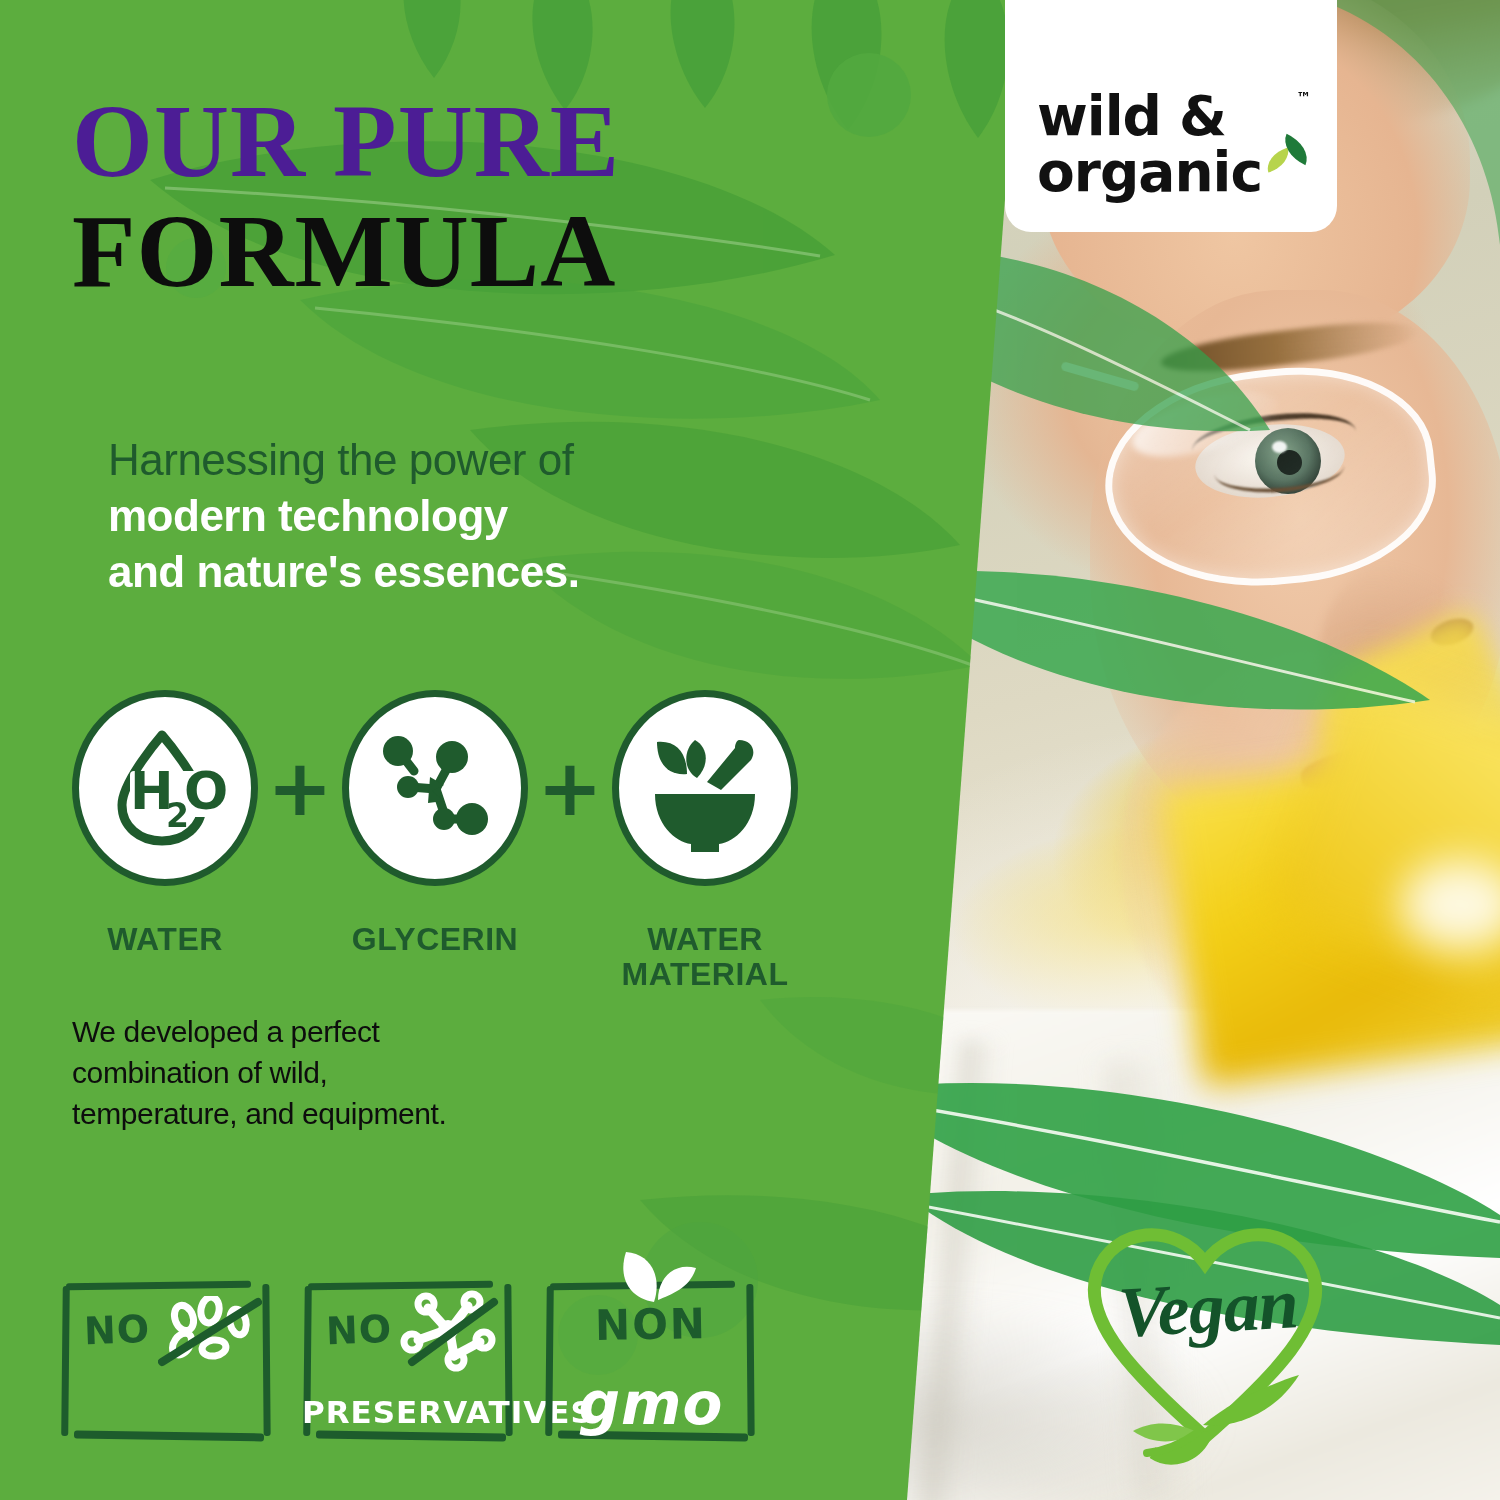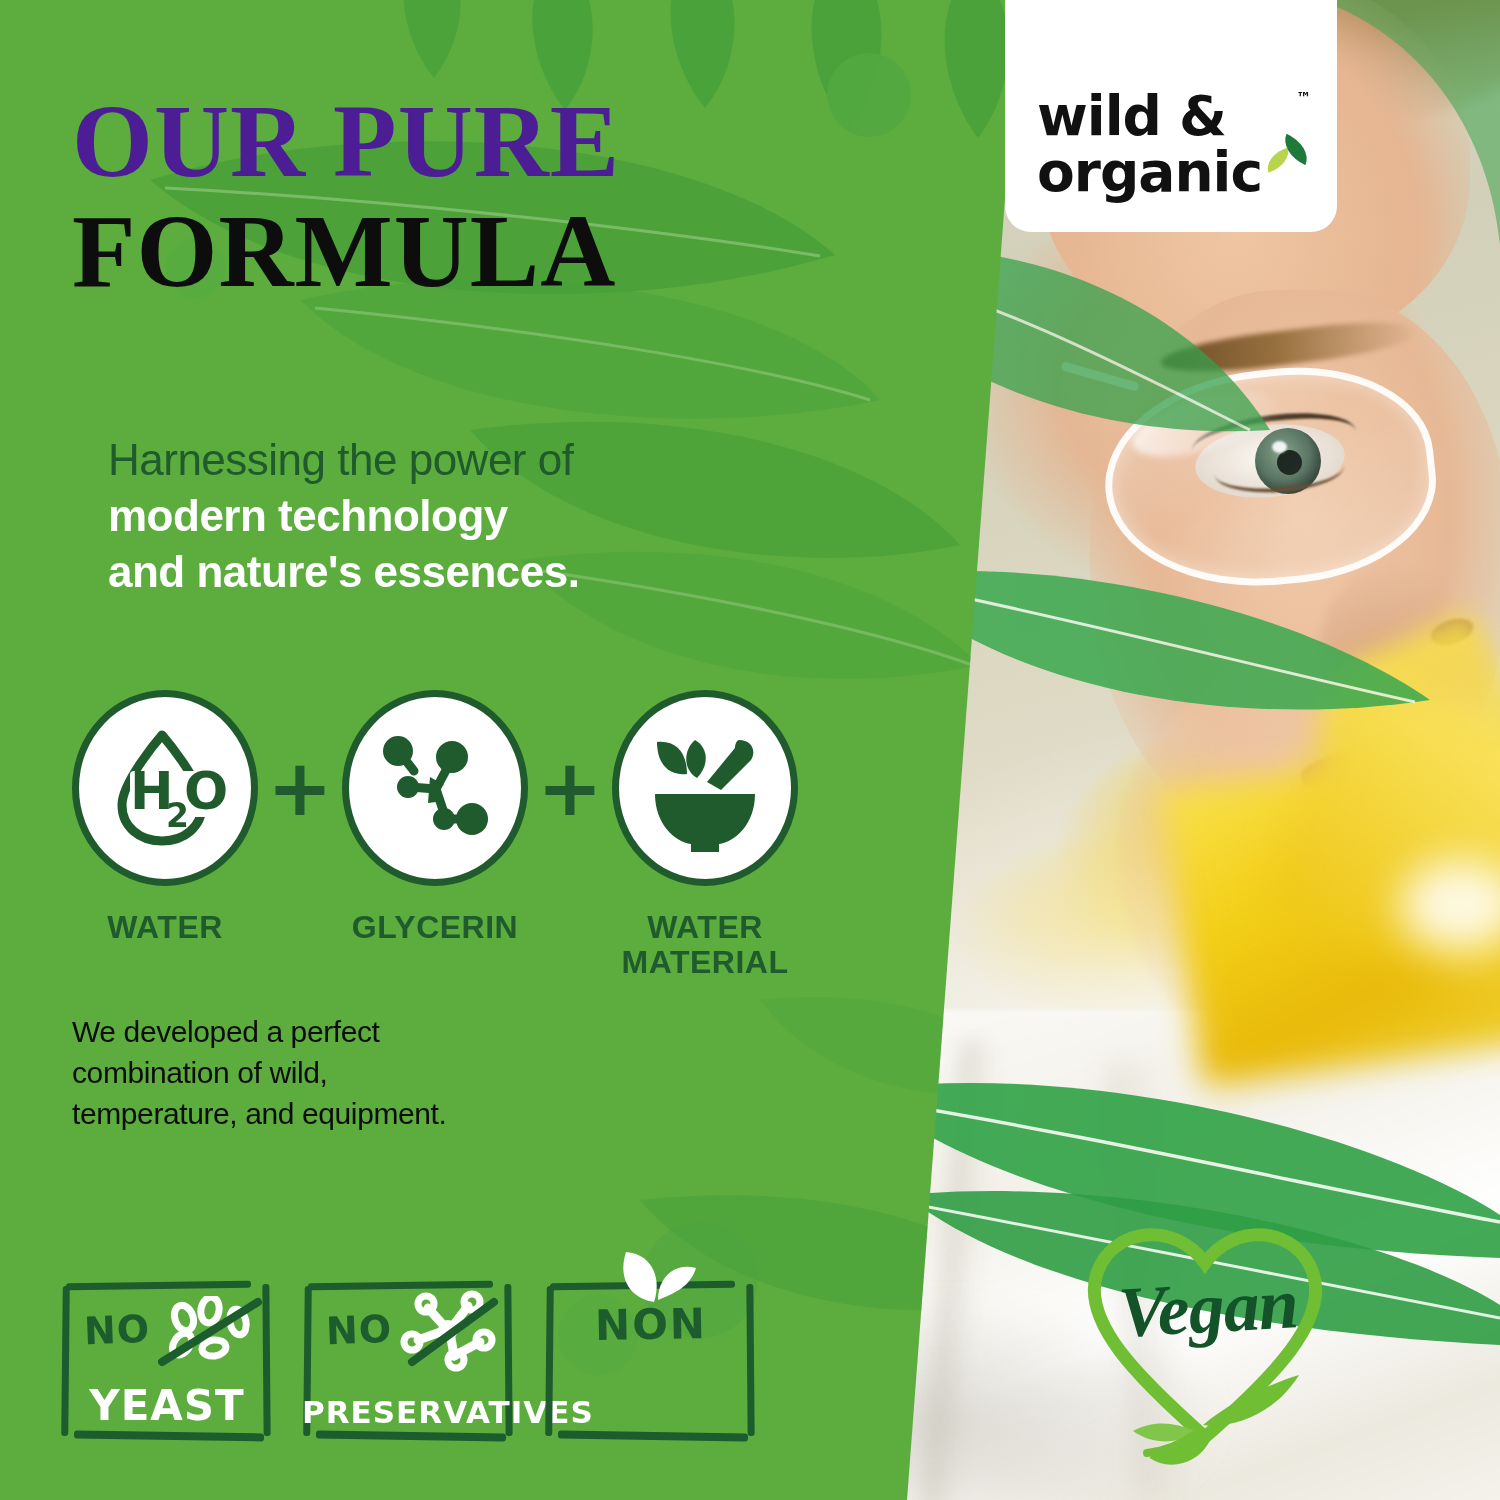--- a/index.html
+++ b/index.html
@@ -227,21 +227,21 @@
     position:absolute; left:72px; top:690px; z-index:20;
     display:flex; align-items:flex-start;
   }
   .ing-col{ width:186px; display:flex; flex-direction:column; align-items:center; }
   .ing-circle{
     width:186px; height:196px; border-radius:50%;
     background:#ffffff; border:7px solid #1f5b2d;
     display:flex; align-items:center; justify-content:center;
   }
   .ing-label{
-    margin-top:24px; color:#1f5b2d; font-weight:bold;
+    margin-top:36px; color:#1f5b2d; font-weight:bold;
     font-size:32px; line-height:1.08; text-align:center;
     letter-spacing:.5px;
   }
   .plus{
     width:84px; color:#1f5b2d; font-size:78px; font-weight:bold;
     line-height:196px; text-align:center;
     font-family:"DejaVu Sans", sans-serif;
   }
 
   
@@ -487,21 +487,20 @@
       <svg class="badge-icon" style="left:98px; top:14px;" width="104" height="76" viewBox="0 0 104 76">
         <g fill="none" stroke="#ffffff" stroke-width="7">
           <ellipse cx="26" cy="22" rx="9" ry="13" transform="rotate(-20 26 22)"></ellipse>
           <ellipse cx="24" cy="48" rx="8" ry="12" transform="rotate(35 24 48)"></ellipse>
           <ellipse cx="52" cy="14" rx="9" ry="13" transform="rotate(10 52 14)"></ellipse>
           <ellipse cx="56" cy="52" rx="12" ry="8" transform="rotate(-8 56 52)"></ellipse>
           <ellipse cx="80" cy="26" rx="8" ry="13" transform="rotate(-12 80 26)"></ellipse>
         </g>
         <line x1="4" y1="66" x2="100" y2="6" stroke="#1d5c2c" stroke-width="8" stroke-linecap="round"></line>
       </svg>
-      <div class="badge-main s1">YEAST</div>
     </div>
 
     <div class="badge">
       <div class="bf-t"></div>
       <div class="bf-b"></div>
       <div class="bf-l"></div>
       <div class="bf-r"></div>
       <div class="badge-no">NO</div>
       <svg class="badge-icon" style="left:92px; top:8px;" width="106" height="82" viewBox="0 0 106 82">
         <g stroke="#ffffff" stroke-width="9" stroke-linecap="round">
@@ -529,20 +528,21 @@
     <div class="badge">
       <div class="bf-t"></div>
       <div class="bf-b"></div>
       <div class="bf-l"></div>
       <div class="bf-r"></div>
       <svg class="badge-icon" style="left:66px; top:-36px; z-index:5;" width="92" height="60" viewBox="0 0 92 60">
         <path d="M44 56 C18 52 8 30 16 6 C42 8 52 32 44 56 Z" fill="#ffffff"></path>
         <path d="M48 54 C62 48 80 42 86 22 C64 16 48 32 48 54 Z" fill="#ffffff"></path>
       </svg>
       <div class="badge-non">NON</div>
+      <div class="badge-main s3">gmo</div>
     </div>
   </div>
 
   <div class="vegan">
     <svg width="300" height="250" viewBox="0 0 300 250" style="position:absolute;left:0;top:0;">
       <path d="M150 38 C120 -4 58 2 42 48 C26 96 82 152 150 212 C218 152 274 96 258 48 C242 2 180 -4 150 38 Z" fill="none" stroke="#6fbe34" stroke-width="13" stroke-linecap="round"></path>
       <path d="M150 212 C140 232 116 240 98 228 C118 236 136 224 142 206" fill="none" stroke="#6fbe34" stroke-width="12" stroke-linecap="round"></path>
       <path d="M148 200 C176 176 218 158 244 150 C222 186 182 204 148 200 Z" fill="#6fbe34"></path>
       <path d="M140 206 C118 196 96 196 78 206 C98 220 124 220 140 206 Z" fill="#80c64a"></path>
       <path d="M142 208 C128 218 110 226 92 228" fill="none" stroke="#6fbe34" stroke-width="8" stroke-linecap="round"></path>

